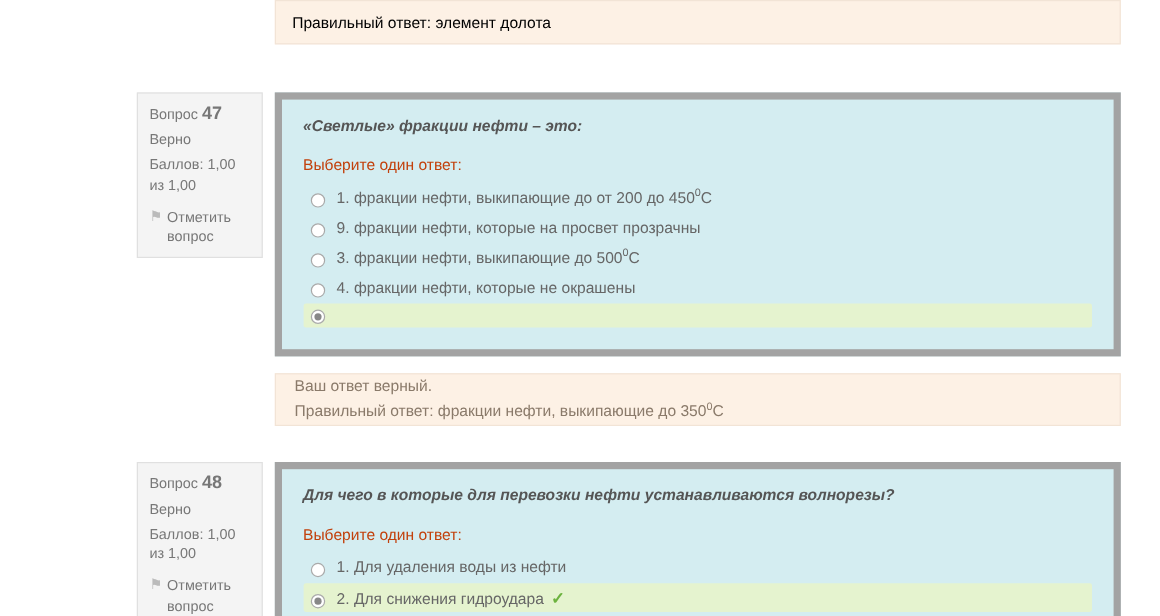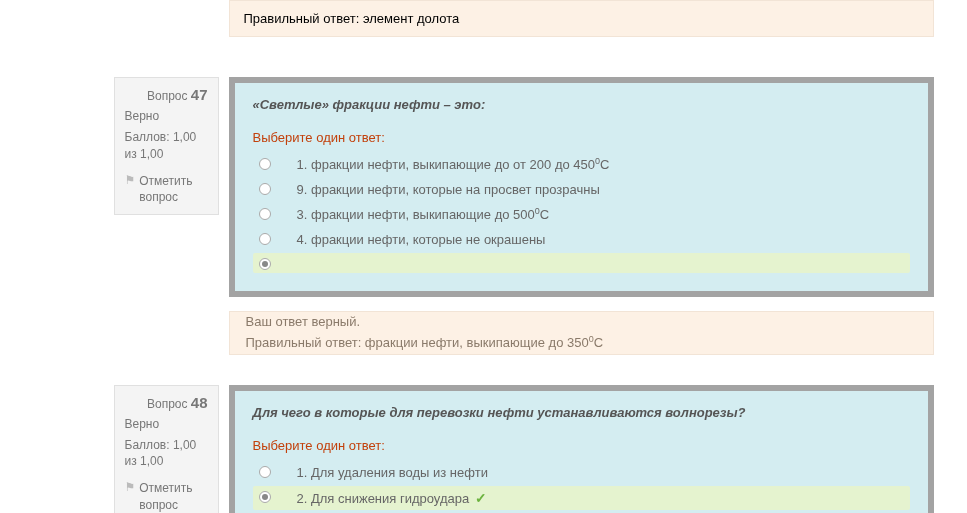--- a/index.html
+++ b/index.html
@@ -36,21 +36,20 @@
       flex: 0 0 105px;
       background: #f4f4f4;
       border: 1px solid #e0e0e0;
       padding: 8px 10px;
       font-size: 12px;
       color: #777;
       align-self: flex-start;
     }
     .info-col .q-number {
       margin-bottom: 6px;
-      text-align: right;
     }
     .info-col .q-number .num {
       font-size: 15px;
       font-weight: bold;
     }
     .info-col .status {
       margin-bottom: 6px;
     }
     .info-col .score {
       margin-bottom: 10px;
@@ -86,22 +85,22 @@
       color: #c2410c;
       margin-bottom: 8px;
     }
     .answers {
       list-style: none;
     }
     .answers li {
       padding: 4px 6px;
       margin-bottom: 2px;
       display: flex;
-      align-items: flex-start;
-      gap: 26px;
+      align-items: flex-end;
+      gap: 10px;
       color: #666;
     }
     .answers li.selected {
       background: #e5f3cf;
       border-radius: 2px;
     }
     .answers li .radio {
       width: 12px;
       height: 12px;
       border: 1px solid #aaa;

